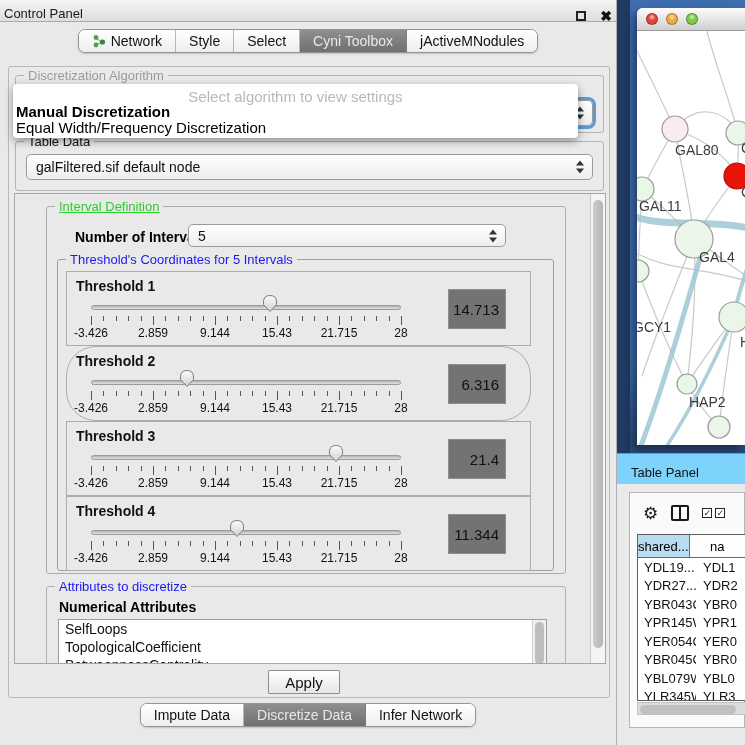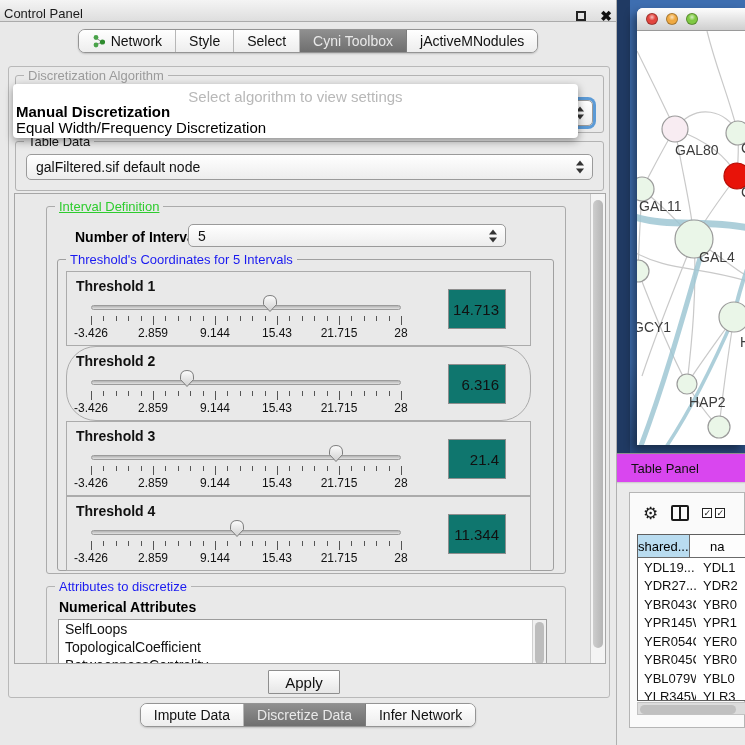--- a/index.html
+++ b/index.html
@@ -41,21 +41,21 @@
   
   .th-panel{position:absolute;left:8px;width:465px;height:75px;border:1px solid #ababab;background:#e9e9e9;}
   .th-label{position:absolute;left:9px;top:6px;font-size:14px;font-weight:700;color:#111;}
   .th-slider{position:absolute;left:24px;top:0;width:310px;height:75px;}
   .th-track{position:absolute;left:0;right:0;top:33px;height:5px;border-radius:3px;background:linear-gradient(#b2b2b2,#e2e2e2);border:1px solid #9b9b9b;}
   .tick{position:absolute;width:1px;background:#555;}
   .tick.minor{top:44px;height:5px;}
   .tick.major{top:44px;height:9px;}
   .th-scale-label{position:absolute;top:54px;font-size:12px;color:#111;transform:translateX(-50%);white-space:nowrap;}
   .th-thumb{position:absolute;top:22px;transform:translateX(-50%);}
-  .th-value{position:absolute;right:24px;top:17px;width:58px;height:40px;border:1px solid #8e8e8e;background:#0f766e;font-size:15px;color:#111;display:flex;align-items:center;justify-content:flex-end;padding-right:6px;}
+  .th-value{position:absolute;right:24px;top:17px;width:58px;height:40px;border:1px solid #8e8e8e;background:#737373;font-size:15px;color:#111;display:flex;align-items:center;justify-content:flex-end;padding-right:6px;}
 
   .listbox{position:absolute;background:#fff;border:1px solid #9c9c9c;font-size:14px;color:#111;overflow:hidden;}
   .listbox .item{padding:1px 0 1px 6px;line-height:16px;}
   .list-vscroll{position:absolute;right:0;top:0;bottom:0;width:14px;background:#f0f0f0;border-left:1px solid #d0d0d0;}
   .list-vscroll .thumb{position:absolute;left:2px;right:2px;top:2px;height:42px;border-radius:5px;background:#bdbdbd;}
 
   .apply-btn{position:absolute;left:268px;top:670px;width:72px;height:24px;border:1px solid #8e8e8e;border-radius:1px;background:linear-gradient(#ffffff,#e6e6e6);font-size:15px;color:#111;display:flex;align-items:center;justify-content:center;font-family:"Liberation Sans",sans-serif;}
 
   
   .popup{position:absolute;left:13px;top:84px;width:565px;height:54px;background:#fff;border-radius:4px;box-shadow:0 3px 9px rgba(0,0,0,.4);z-index:40;}
@@ -65,21 +65,21 @@
 
   
   .right{position:absolute;left:617px;top:0;width:128px;height:745px;}
   .dark-strip{position:absolute;left:0;top:0;width:13px;height:453px;background:#203a63;}
   .blue-area{position:absolute;left:13px;top:0;width:115px;height:453px;background:linear-gradient(#3e6eb0 80%,#294b7d);}
   .net-window{position:absolute;left:7px;top:8px;width:108px;height:437px;background:#fff;border-radius:6px 0 0 0;box-shadow:-4px 5px 10px rgba(0,0,0,.45);}
   .net-titlebar{height:23px;background:linear-gradient(#fdfdfd,#cfcfcf);border-bottom:1px solid #9a9a9a;border-radius:6px 0 0 0;display:flex;align-items:center;padding-left:9px;gap:8px;}
   .light{width:12px;height:12px;border-radius:50%;border:1px solid rgba(0,0,0,.3);}
   .net-canvas{position:absolute;left:0;top:23px;width:108px;height:414px;overflow:hidden;}
 
-  .tp-header{position:absolute;left:0;top:453px;width:128px;height:30px;background:#d946ef;border-top:1px solid #8f8f8f;border-bottom:1px solid #cfcfcf;display:flex;align-items:center;padding-left:14px;font-size:13px;color:#111;}
+  .tp-header{position:absolute;left:0;top:453px;width:128px;height:38px;background:#7dd3fc;border-top:1px solid #8f8f8f;border-bottom:1px solid #cfcfcf;display:flex;align-items:center;padding-left:14px;font-size:13px;color:#111;}
   .tp-body{position:absolute;left:0;top:484px;width:128px;height:261px;background:#eaeaea;}
   .tp-card{position:absolute;left:12px;top:8px;width:116px;height:236px;background:#fafafa;border:1px solid #b5b5b5;}
   .tp-toolbar{position:absolute;left:0;top:0;width:100%;height:40px;display:flex;align-items:center;padding-left:13px;gap:13px;}
   .gear{font-size:17px;color:#1a1a1a;line-height:17px;}
   .split-icon{width:18px;height:16px;border:2px solid #1a1a1a;border-radius:2px;position:relative;}
   .split-icon:after{content:"";position:absolute;left:50%;top:0;bottom:0;width:2px;background:#1a1a1a;transform:translateX(-50%);}
   .chk{width:10px;height:10px;border:1.5px solid #222;font-size:9px;line-height:9px;color:#222;text-align:center;background:#fff;}
   .chk-pair{display:flex;gap:3px;}
   .tp-table{position:absolute;left:7px;top:41px;width:109px;height:167px;border:1px solid #5f5f5f;background:#fff;overflow:hidden;}
   .tp-head{display:flex;height:23px;border-bottom:1px solid #6a6a6a;font-size:13px;}

